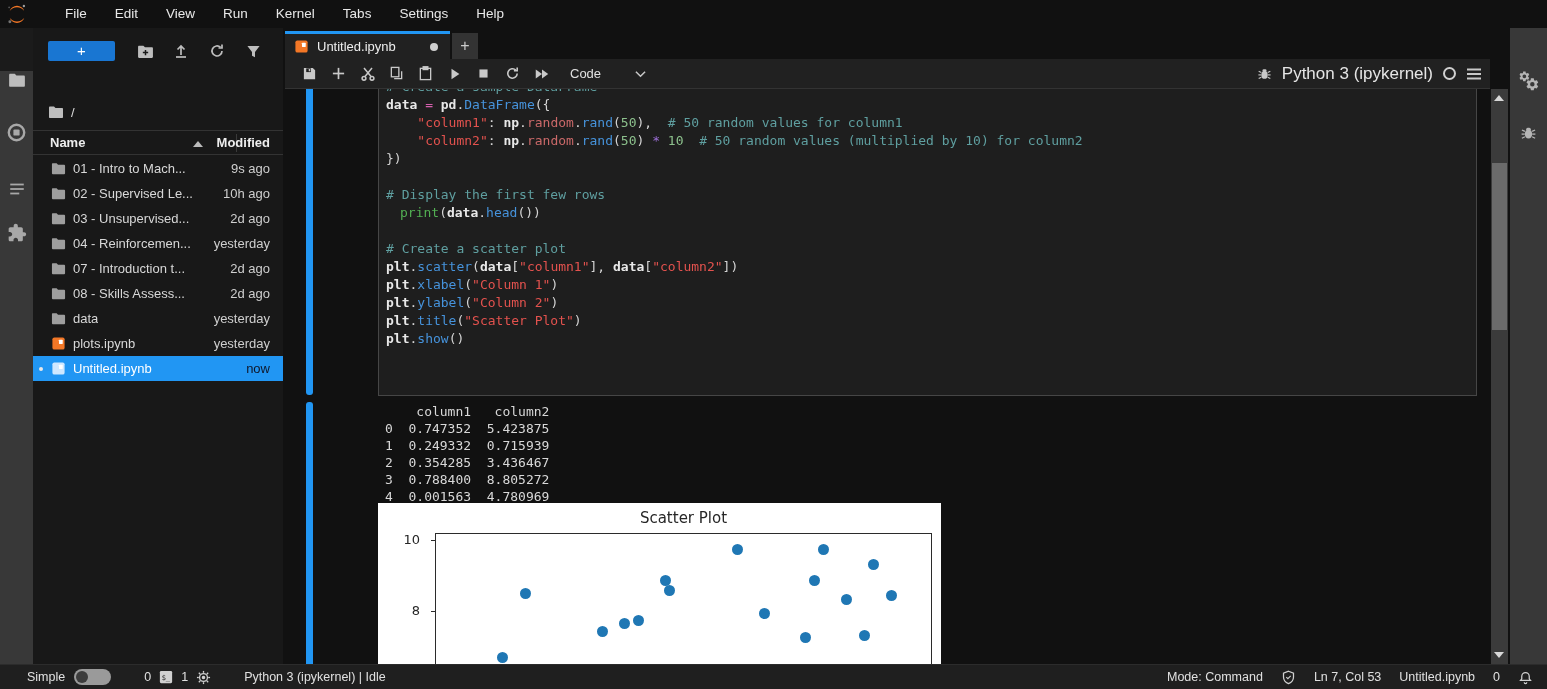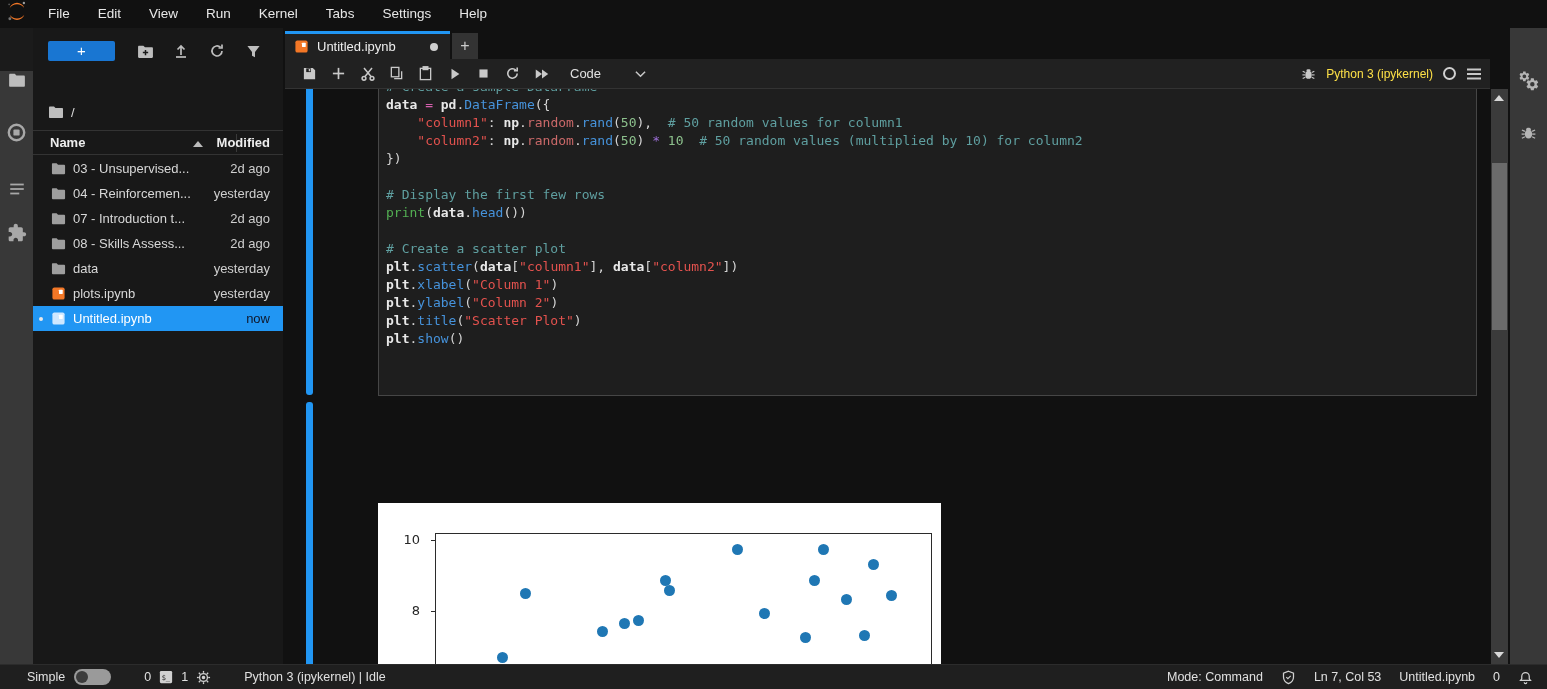--- a/index.html
+++ b/index.html
@@ -2,21 +2,21 @@
 <html><head>
 <meta charset="utf-8">
 <style>
   * { margin:0; padding:0; box-sizing:border-box; }
   html,body { width:1547px; height:689px; background:#111; overflow:hidden;
               font-family:"Liberation Sans", sans-serif; }
   svg { display:block; }
 
   
   #menubar { position:absolute; left:0; top:0; width:1344px; height:28px; background:#111;
-             display:flex; z-index:30; }
+             display:flex; align-items:center; z-index:30;gap:17px; }
   #logo { width:34px; display:flex; justify-content:center; }
   .menu-item { color:#e8e8e8; font-size:13.5px; padding:0 14px; line-height:28px; cursor:default; }
 
   
   #activitybar { position:absolute; left:0; top:28px; width:33px; height:636px; background:#383838; }
   #activity-active { position:absolute; left:0; top:0; width:33px; height:43px; background:#1b1b1b; }
   .act-icon { position:absolute; left:0; width:33px; display:flex; justify-content:center; }
 
   
   #filebrowser { position:absolute; left:33px; top:28px; width:250px; height:636px; background:#181818; }
@@ -52,35 +52,35 @@
   #tab-dirty { margin-left:auto; margin-right:12px; width:8px; height:8px; border-radius:50%; background:#cfcfcf; }
   #newtab-btn { position:absolute; left:167px; top:5px; width:26px; height:26px; background:#333;
                 border:none; color:#ccc; font-size:16px; }
   #nbtoolbar { position:absolute; left:0; top:31px; width:1205px; height:30px; background:#212121;
                border-bottom:1px solid #333; display:flex; align-items:center;justify-content:center; }
   .tb-btn { width:29px; height:26px; background:none; border:none; display:flex; align-items:center; justify-content:center; }
   .tb-btn:first-child { margin-left:10px; }
   #celltype { margin-left:14px; display:flex; align-items:center; gap:34px; background:none; border:none;
               color:#e0e0e0; font-size:13px; }
   #tb-right { margin-left:auto; display:flex; align-items:center; margin-right:8px; gap:10px; }
-  #kernel-name { background:none; border:none; color:#fde047; font-size:12px; }
+  #kernel-name { background:none; border:none; color:#e5e5e5; font-size:17px; }
   #kernel-status-circle { width:13px; height:13px; border:2px solid #d0d0d0; border-radius:50%; }
 
   
   #viewport { position:absolute; left:0; top:61px; width:1205px; height:575px; overflow:hidden; background:#111; }
   .collapser { position:absolute; left:21px; width:7px; background:#2196f3; border-radius:3px; }
   #collapser-input  { top:-40px; height:346px; }
   #collapser-output { top:313px; height:290px; }
   #cell-editor { position:absolute; left:93px; top:-52px; width:1099px; height:359px;
                  background:#1e1e1e; border:1px solid #464646; padding:4px 0 0 7px; }
   #code { font-family:"DejaVu Sans Mono","Liberation Mono",monospace; font-size:13px; line-height:18px;
           color:#d4d4d4; white-space:pre; }
   .c-com { color:#5f9fa0; }
   .c-str { color:#e3524e; }
-  .c-kw  { color:#53b053; }
+  .c-kw  { color:#53b053;margin-left:14px; }
   .c-call{ color:#4693dc; }
   .c-prop{ color:#cb6969; }
   .c-var { color:#e8e8e8; font-weight:bold; }
   .c-num { color:#8cc08c; }
   .c-op1 { color:#d75fae; }
   .c-op2 { color:#9d6fd8; }
   #out-text { position:absolute; left:100px; top:314px; font-family:"DejaVu Sans Mono","Liberation Mono",monospace;
               font-size:13px; line-height:17px; color:#d8d8d8; white-space:pre; }
   
   #plot { position:absolute; left:93px; top:414px; width:563px; height:230px; background:#fff; }
@@ -200,20 +200,38 @@
       </svg>
     <span>/</span>
   </div>
   <div id="fb-header">
     <span class="col-name">Name</span>
     <span id="fb-sort"></span>
     <span class="divider"></span>
     <span class="col-mod">Modified</span>
   </div>
   <div id="fb-list">
+      <div class="fb-row">
+        <span class="ficon">
+          <svg width="15" height="15" viewBox="0 0 16 16">
+            <path d="M1 3.5c0-.5.4-1 1-1h4l1.5 1.5H14c.6 0 1 .4 1 1v8c0 .6-.4 1-1 1H2c-.6 0-1-.4-1-1z" fill="#9e9e9e"></path>
+          </svg>
+        </span>
+        <span class="fname">01 - Intro to Mach...</span>
+        <span class="fmod">9s ago</span>
+      </div>
+      <div class="fb-row">
+        <span class="ficon">
+          <svg width="15" height="15" viewBox="0 0 16 16">
+            <path d="M1 3.5c0-.5.4-1 1-1h4l1.5 1.5H14c.6 0 1 .4 1 1v8c0 .6-.4 1-1 1H2c-.6 0-1-.4-1-1z" fill="#9e9e9e"></path>
+          </svg>
+        </span>
+        <span class="fname">02 - Supervised Le...</span>
+        <span class="fmod">10h ago</span>
+      </div>
       <div class="fb-row">
         <span class="ficon">
           <svg width="15" height="15" viewBox="0 0 16 16">
             <path d="M1 3.5c0-.5.4-1 1-1h4l1.5 1.5H14c.6 0 1 .4 1 1v8c0 .6-.4 1-1 1H2c-.6 0-1-.4-1-1z" fill="#9e9e9e"></path>
           </svg>
         </span>
         <span class="fname">03 - Unsupervised...</span>
         <span class="fmod">2d ago</span>
       </div>
       <div class="fb-row">
@@ -395,22 +413,29 @@
 <span class="c-kw">print</span>(<span class="c-var">data</span>.<span class="c-call">head</span>())
  
 <span class="c-com"># Create a scatter plot</span>
 <span class="c-var">plt</span>.<span class="c-call">scatter</span>(<span class="c-var">data</span>[<span class="c-str">"column1"</span>], <span class="c-var">data</span>[<span class="c-str">"column2"</span>])
 <span class="c-var">plt</span>.<span class="c-call">xlabel</span>(<span class="c-str">"Column 1"</span>)
 <span class="c-var">plt</span>.<span class="c-call">ylabel</span>(<span class="c-str">"Column 2"</span>)
 <span class="c-var">plt</span>.<span class="c-call">title</span>(<span class="c-str">"Scatter Plot"</span>)
 <span class="c-var">plt</span>.<span class="c-call">show</span>()</div>
     </div>
     <div id="collapser-output" class="collapser"></div>
+    <div id="out-text">    column1   column2
+0  0.747352  5.423875
+1  0.249332  0.715939
+2  0.354285  3.436467
+3  0.788400  8.805272
+4  0.001563  4.780969</div>
 
     <div id="plot">
+      <div id="plot-title">Scatter Plot</div>
       <div id="axes"></div>
       <div id="plot-points">
           <div class="pt" style="background: rgb(31, 119, 180); left: 119.27px; top: 149.36px;"></div>
           <div class="pt" style="background: rgb(31, 119, 180); left: 141.86px; top: 85.46px;"></div>
           <div class="pt" style="background: rgb(31, 119, 180); left: 218.666px; top: 123.445px;"></div>
           <div class="pt" style="background: rgb(31, 119, 180); left: 241.256px; top: 114.57px;"></div>
           <div class="pt" style="background: rgb(31, 119, 180); left: 254.81px; top: 112.44px;"></div>
           <div class="pt" style="background: rgb(31, 119, 180); left: 281.918px; top: 72.325px;"></div>
           <div class="pt" style="background: rgb(31, 119, 180); left: 286.436px; top: 81.555px;"></div>
           <div class="pt" style="background: rgb(31, 119, 180); left: 354.206px; top: 41.44px;"></div>

